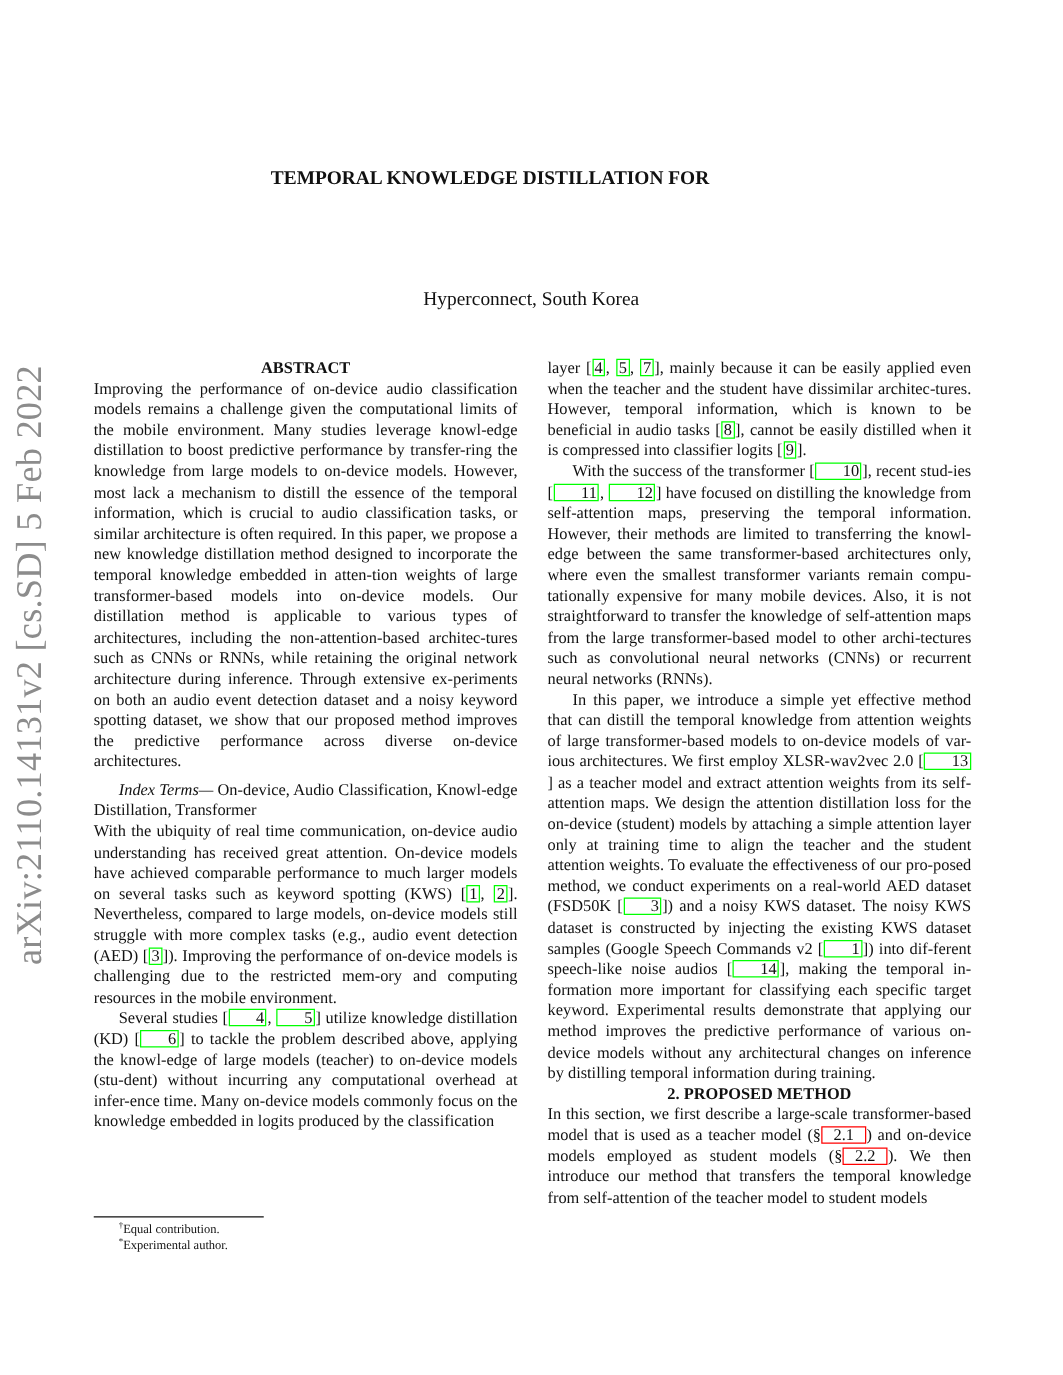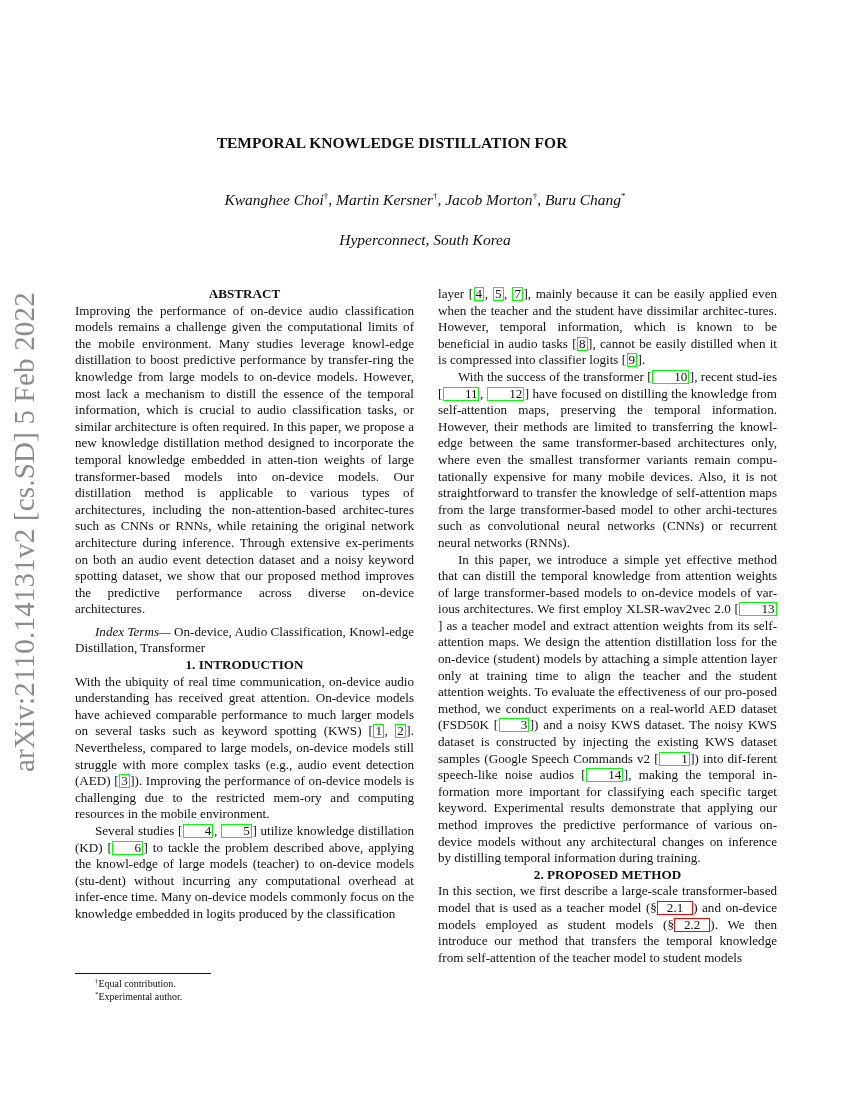--- a/index.html
+++ b/index.html
@@ -10,21 +10,21 @@
   .arxiv-stamp { position: absolute; left: 8px; top: 772px; transform-origin: 0 0;
                  transform: rotate(-90deg); font-size: 29px; color: #8c8c8c;
                  white-space: nowrap; letter-spacing: 0.2px;
                  font-family: "Liberation Serif", serif; }
 
   .title { position: absolute; left: 0; width: 784px; top: 133px; text-align: center;
            font-weight: bold; font-size: 15.5px; line-height: 19px; }
   .authors { position: absolute; left: 0; width: 850px; top: 191px; text-align: center;
              font-style: italic; font-size: 15.5px; }
   .authors sup { font-size: 9px; font-style: normal; vertical-align: 6px; line-height: 0; }
-  .affil { position: absolute; left: 0; width: 850px; top: 231px; text-align: center; font-size: 15.5px; font-style: italic; }
+  .affil { position: absolute; left: 0; width: 850px; top: 231px; text-align: center; font-size: 15.5px; }
 
   .col { position: absolute; width: 339px; font-size: 13.1px; line-height: 16.6px;
          text-align: justify; hyphens: manual; }
   .col-left { left: 75px; top: 286px; }
   .col-right { left: 438px; top: 286px; }
   .col p { margin: 0; }
   .indent { text-indent: 20px; }
 
   .sec-head { text-align: center; font-weight: bold; font-size: 13.1px; margin: 0; }
   .abstract-head { margin-bottom: 5px; }
@@ -45,35 +45,28 @@
 <body>
 
 <div class="page">
 
   <div class="arxiv-stamp">arXiv:2110.14131v2  [cs.SD]  5 Feb 2022</div>
 
   <div class="title">
     <div>TEMPORAL KNOWLEDGE DISTILLATION FOR</div>
   </div>
 
-  <div class="authors">
-    <span>Kwanghee Choi</span><sup>†</sup>,
-    <span>Martin Kersner</span><sup>†</sup>,
-    <span>Jacob Morton</span><sup>†</sup>,
-    <span>Buru Chang</span><sup>*</sup>
-  </div>
 
   <div class="affil">Hyperconnect, South Korea</div>
 
   <div class="col col-left">
     <p class="sec-head abstract-head">ABSTRACT</p>
     <p>Improving the performance of on-device audio classification models remains a challenge given the computational limits of the mobile environment.  Many studies leverage knowl-edge distillation to boost predictive performance by transfer-ring the knowledge from large models to on-device models. However, most lack a mechanism to distill the essence of the temporal information, which is crucial to audio classification tasks, or similar architecture is often required.  In this paper, we propose a new knowledge distillation method designed to incorporate the temporal knowledge embedded in atten-tion weights of large transformer-based models into on-device models. Our distillation method is applicable to various types of architectures, including the non-attention-based architec-tures such as CNNs or RNNs, while retaining the original network architecture during inference. Through extensive ex-periments on both an audio event detection dataset and a noisy keyword spotting dataset, we show that our proposed method improves the predictive performance across diverse on-device architectures.</p>
     <p class="index-terms"><span class="it-label">Index Terms—</span><span> On-device, Audio Classification, Knowl-edge Distillation, Transformer</span></p>
 
-    <p class="sec-head intro-head">1.  INTRODUCTION</p>
 
     <p><span>With the ubiquity of real time communication, on-device audio understanding has received great attention.  On-device models have achieved comparable performance to much larger models on several tasks such as keyword spotting (KWS) [</span><a class="cite">1</a><span>, </span><a class="cite">2</a><span>].  Nevertheless, compared to large models, on-device models still struggle with more complex tasks (e.g., audio event detection (AED) [</span><a class="cite">3</a><span>]). Improving the performance of on-device models is challenging due to the restricted mem-ory and computing resources in the mobile environment.</span></p>
 
     <p class="indent"><span>Several studies [</span><a class="cite">4</a><span>, </span><a class="cite">5</a><span>] utilize knowledge distillation (KD) [</span><a class="cite">6</a><span id="p2-split">] to tackle the problem described above, applying the knowl-edge of large models (teacher) to on-device models (stu-dent) without incurring any computational overhead at infer-ence time.  Many on-device models commonly focus on the knowledge embedded in logits produced by the classification</span></p>
   </div>
 
   <div class="col col-right">
     <p><span id="p2-cont">layer [</span><a class="cite">4</a><span>, </span><a class="cite">5</a><span>, </span><a class="cite">7</a><span>], mainly because it can be easily applied even when the teacher and the student have dissimilar architec-tures. However, temporal information, which is known to be beneficial in audio tasks [</span><a class="cite">8</a><span>], cannot be easily distilled when it is compressed into classifier logits [</span><a class="cite">9</a><span>].</span></p>
 
     <p class="indent"><span>With the success of the transformer [</span><a class="cite">10</a><span>], recent stud-ies [</span><a class="cite">11</a><span>, </span><a class="cite">12</a><span>] have focused on distilling the knowledge from self-attention maps, preserving the temporal information. However, their methods are limited to transferring the knowl-edge between the same transformer-based architectures only, where even the smallest transformer variants remain compu-tationally expensive for many mobile devices.  Also, it is not straightforward to transfer the knowledge of self-attention maps from the large transformer-based model to other archi-tectures such as convolutional neural networks (CNNs) or recurrent neural networks (RNNs).</span></p>

